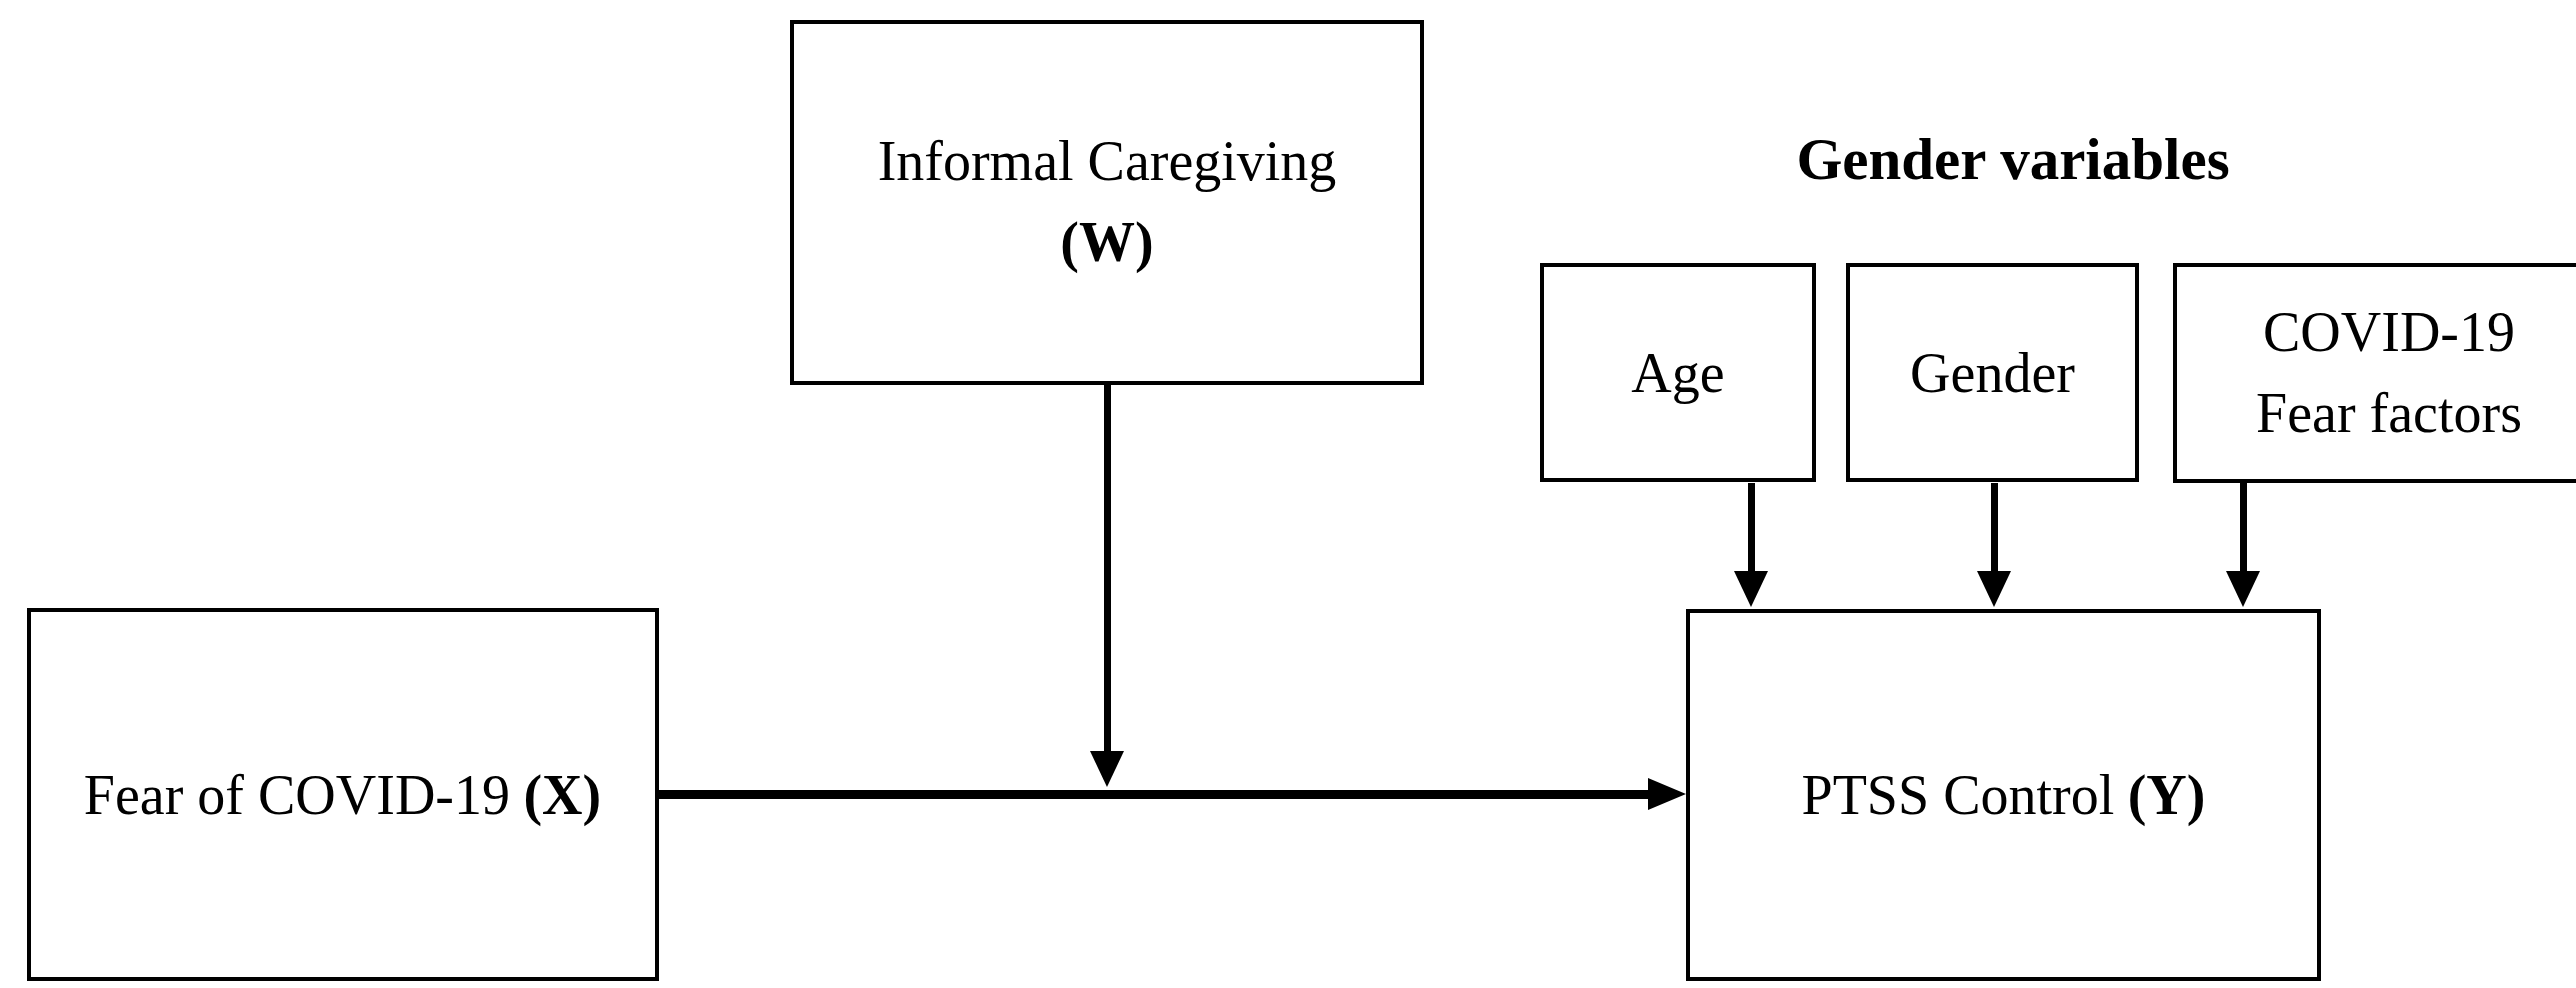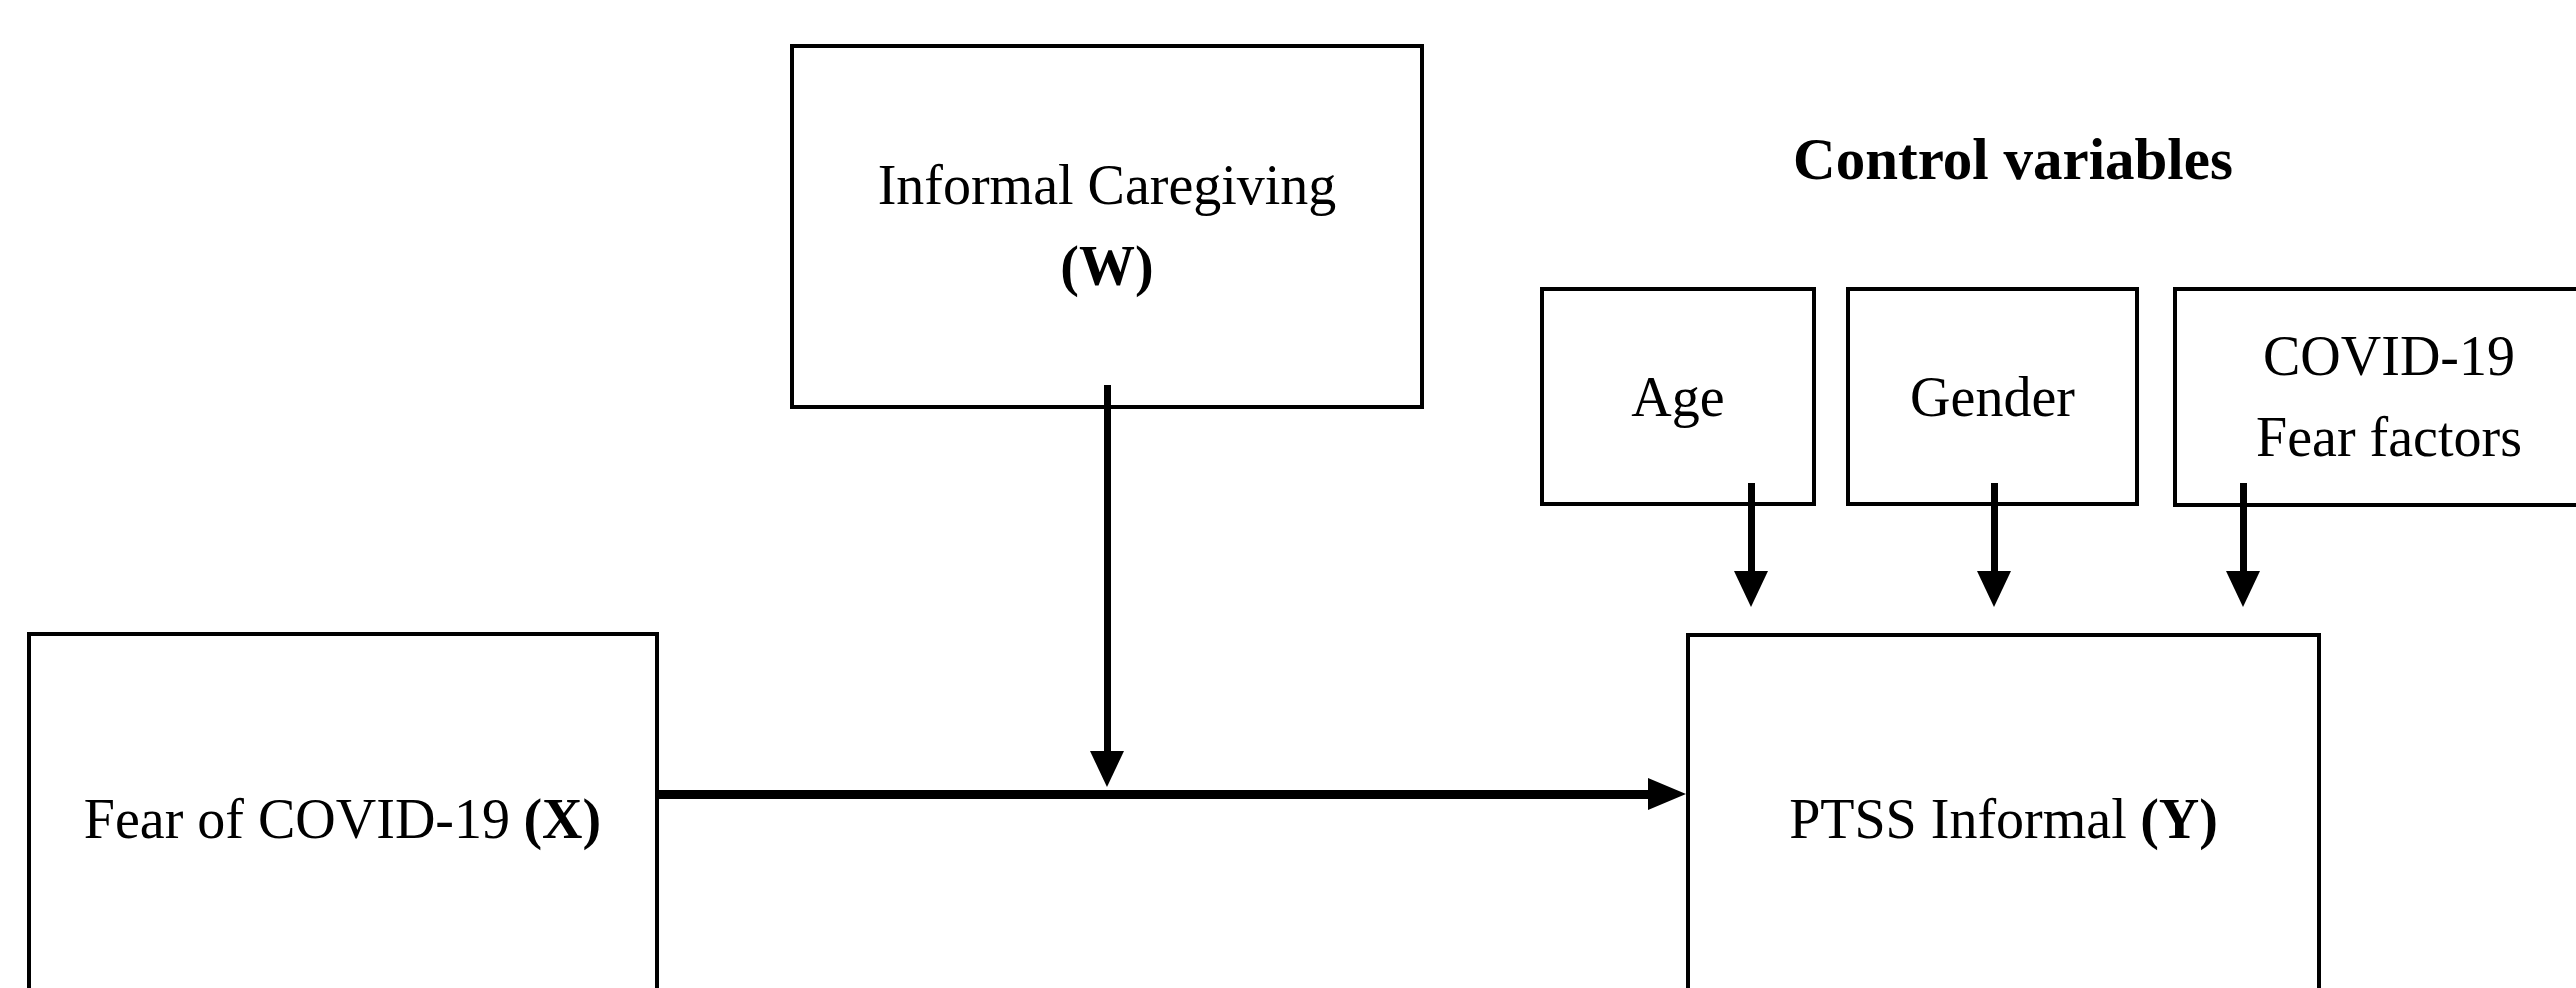--- a/index.html
+++ b/index.html
@@ -20,21 +20,20 @@
     position: absolute;
     box-sizing: border-box;
     border: 4.2px solid #000000;
     background: #ffffff;
     display: flex;
     align-items: center;
     justify-content: center;
     text-align: center;
     font-size: 56px;
     line-height: 1.0;
-    margin-top: 24px;
   }
   .box.two-line {
     flex-direction: column;
   }
   .box.two-line .bline {
     line-height: 1.45;
   }
   .code {
     font-weight: bold;
     margin-left: 0.24em;
@@ -97,34 +96,34 @@
   #gender-arrow-stem { left: 1991px; top: 483px; height: 90px; }
   #gender-arrow-head { left: 1977px; top: 571px; }
   #covid-arrow-stem  { left: 2240px; top: 483px; height: 90px; }
   #covid-arrow-head  { left: 2226px; top: 571px; }
 </style>
 </head>
 <body>
 
 <div id="canvas">
 
-  <div class="heading" id="control-variables-label">Control variables</div>
+  <div class="heading" id="control-variables-label">Gender variables</div>
 
   <div class="box two-line" id="informal-box">
     <span class="bline">Informal Caregiving</span>
     <span class="bline code" style="margin-left:0;">(W)</span>
   </div>
 
   <div class="box" id="fear-box">
     <span>Fear of COVID-19</span>
     <span class="code">(X)</span>
   </div>
 
   <div class="box" id="ptss-box">
-    <span>PTSS Informal</span>
+    <span>PTSS Control</span>
     <span class="code">(Y)</span>
   </div>
 
   <div class="box" id="age-box">
     <span>Age</span>
   </div>
 
   <div class="box" id="gender-box">
     <span>Gender</span>
   </div>

